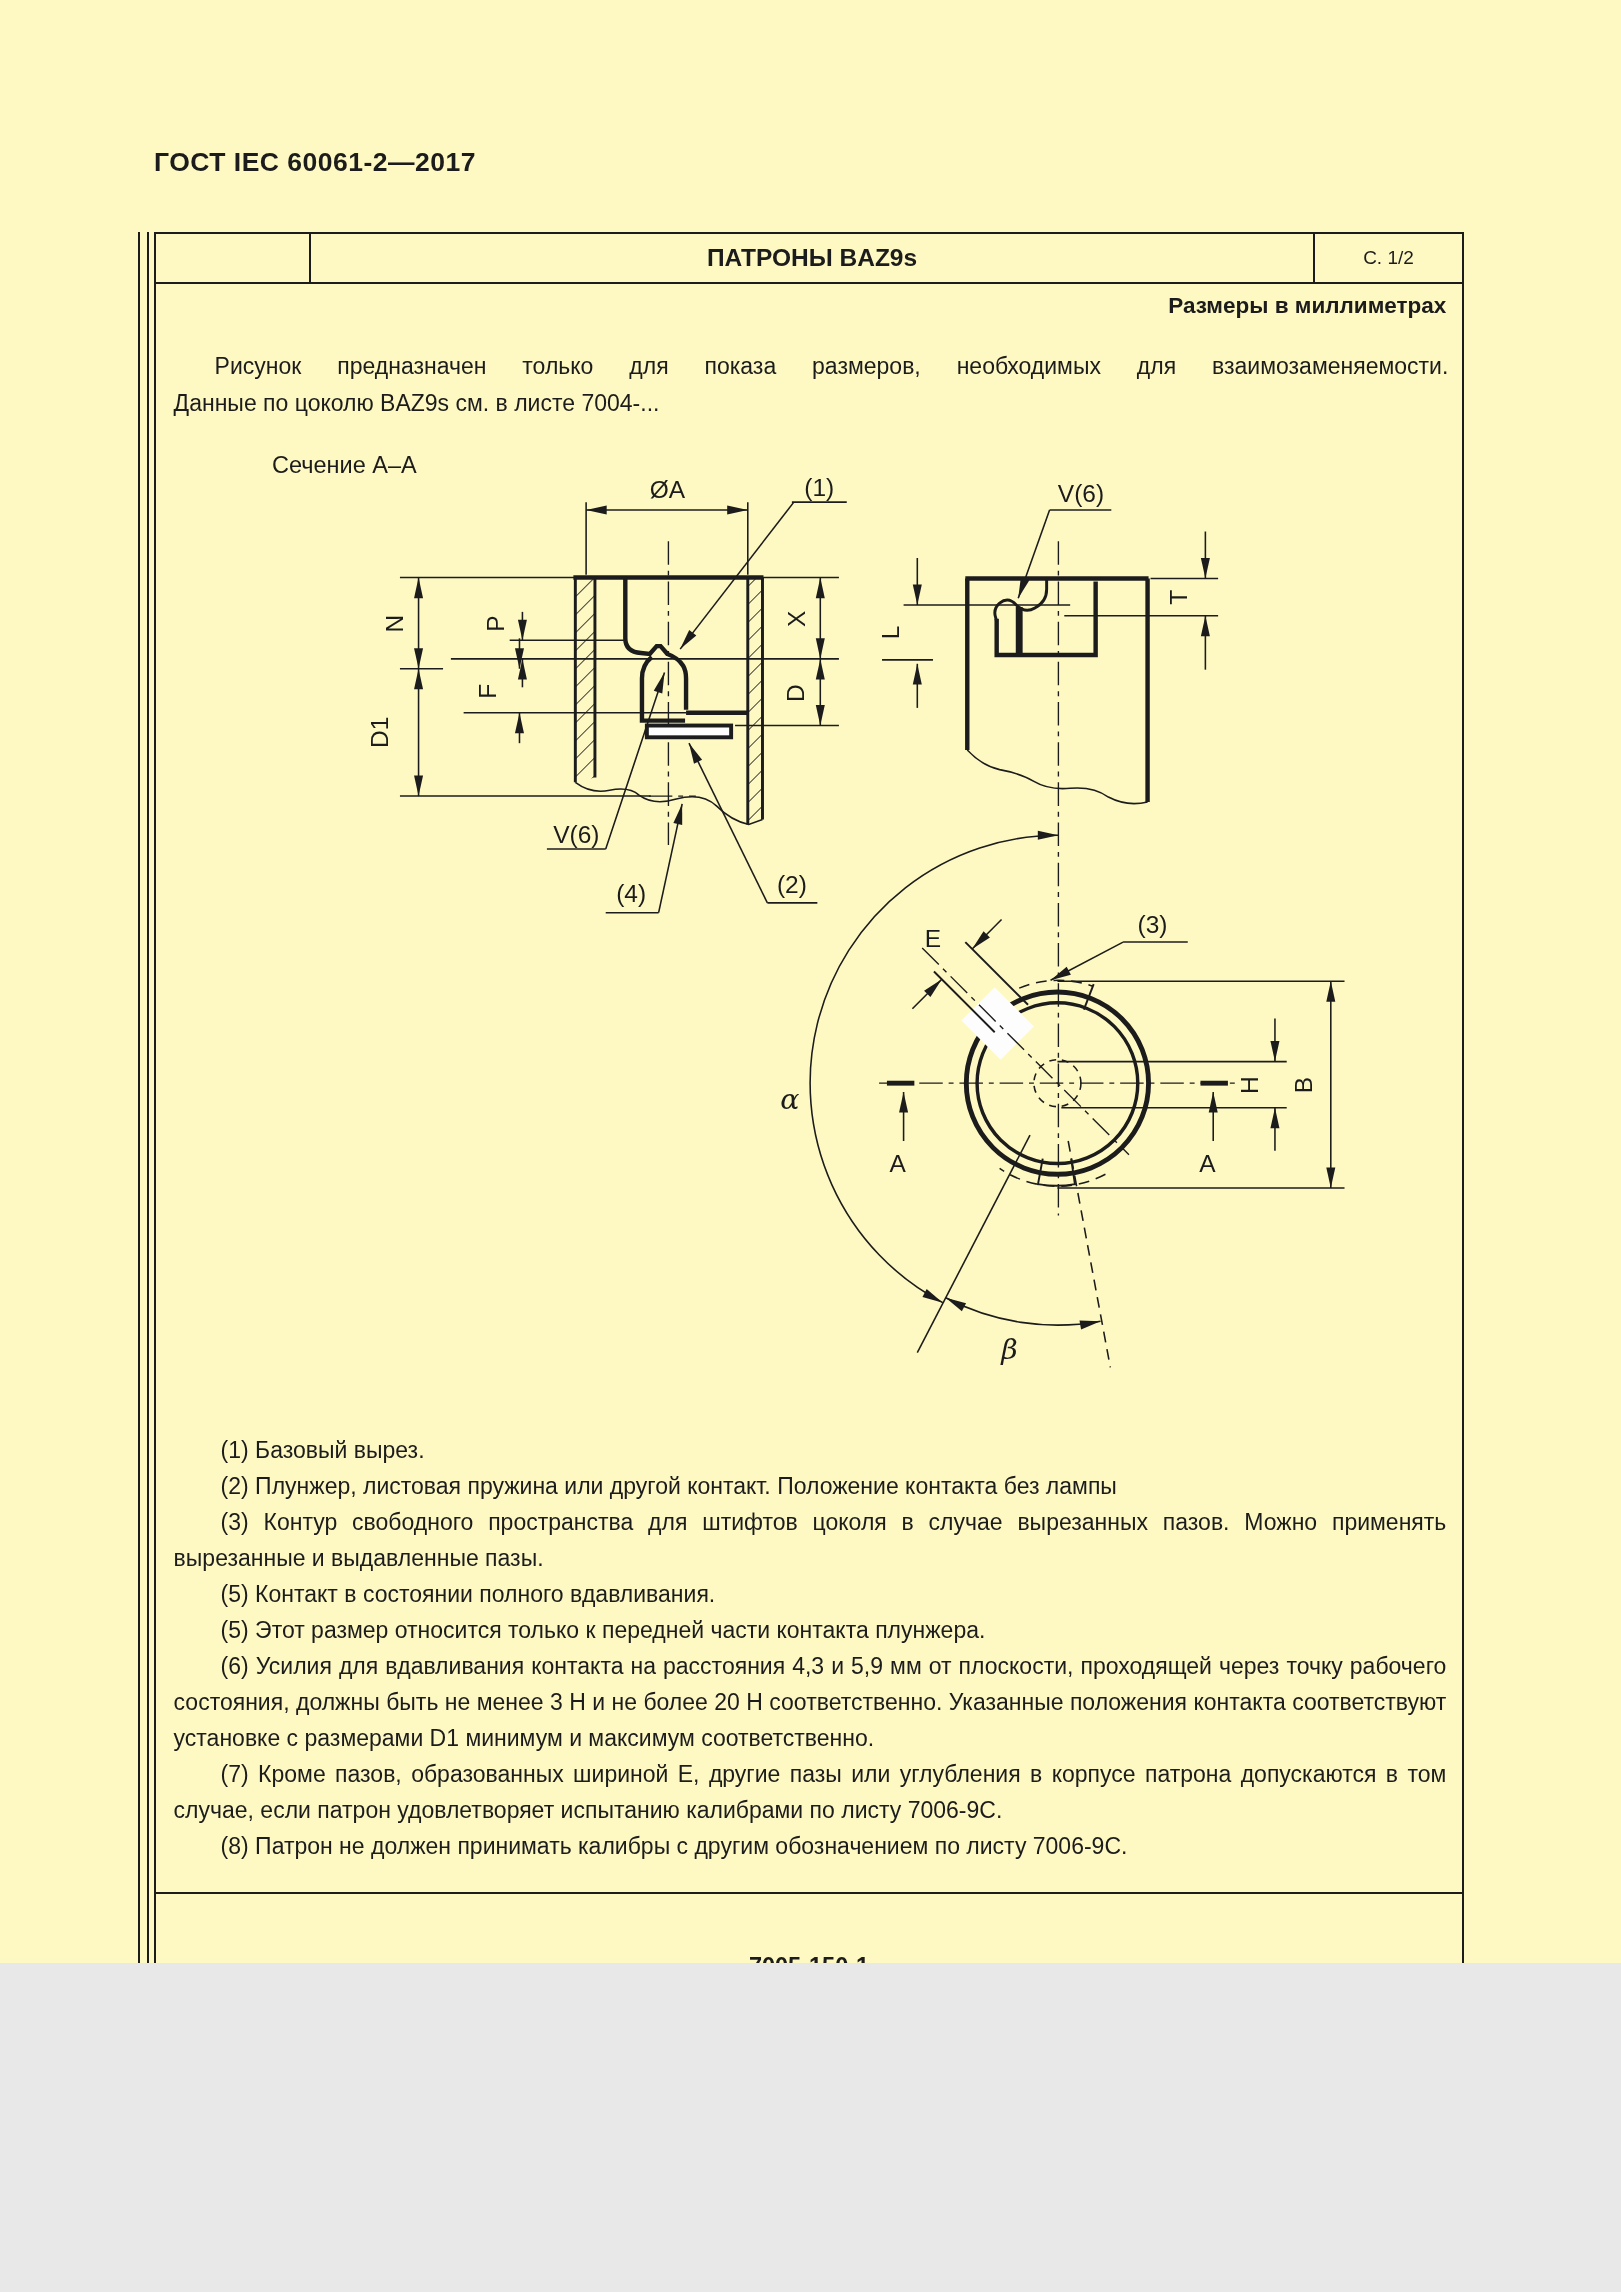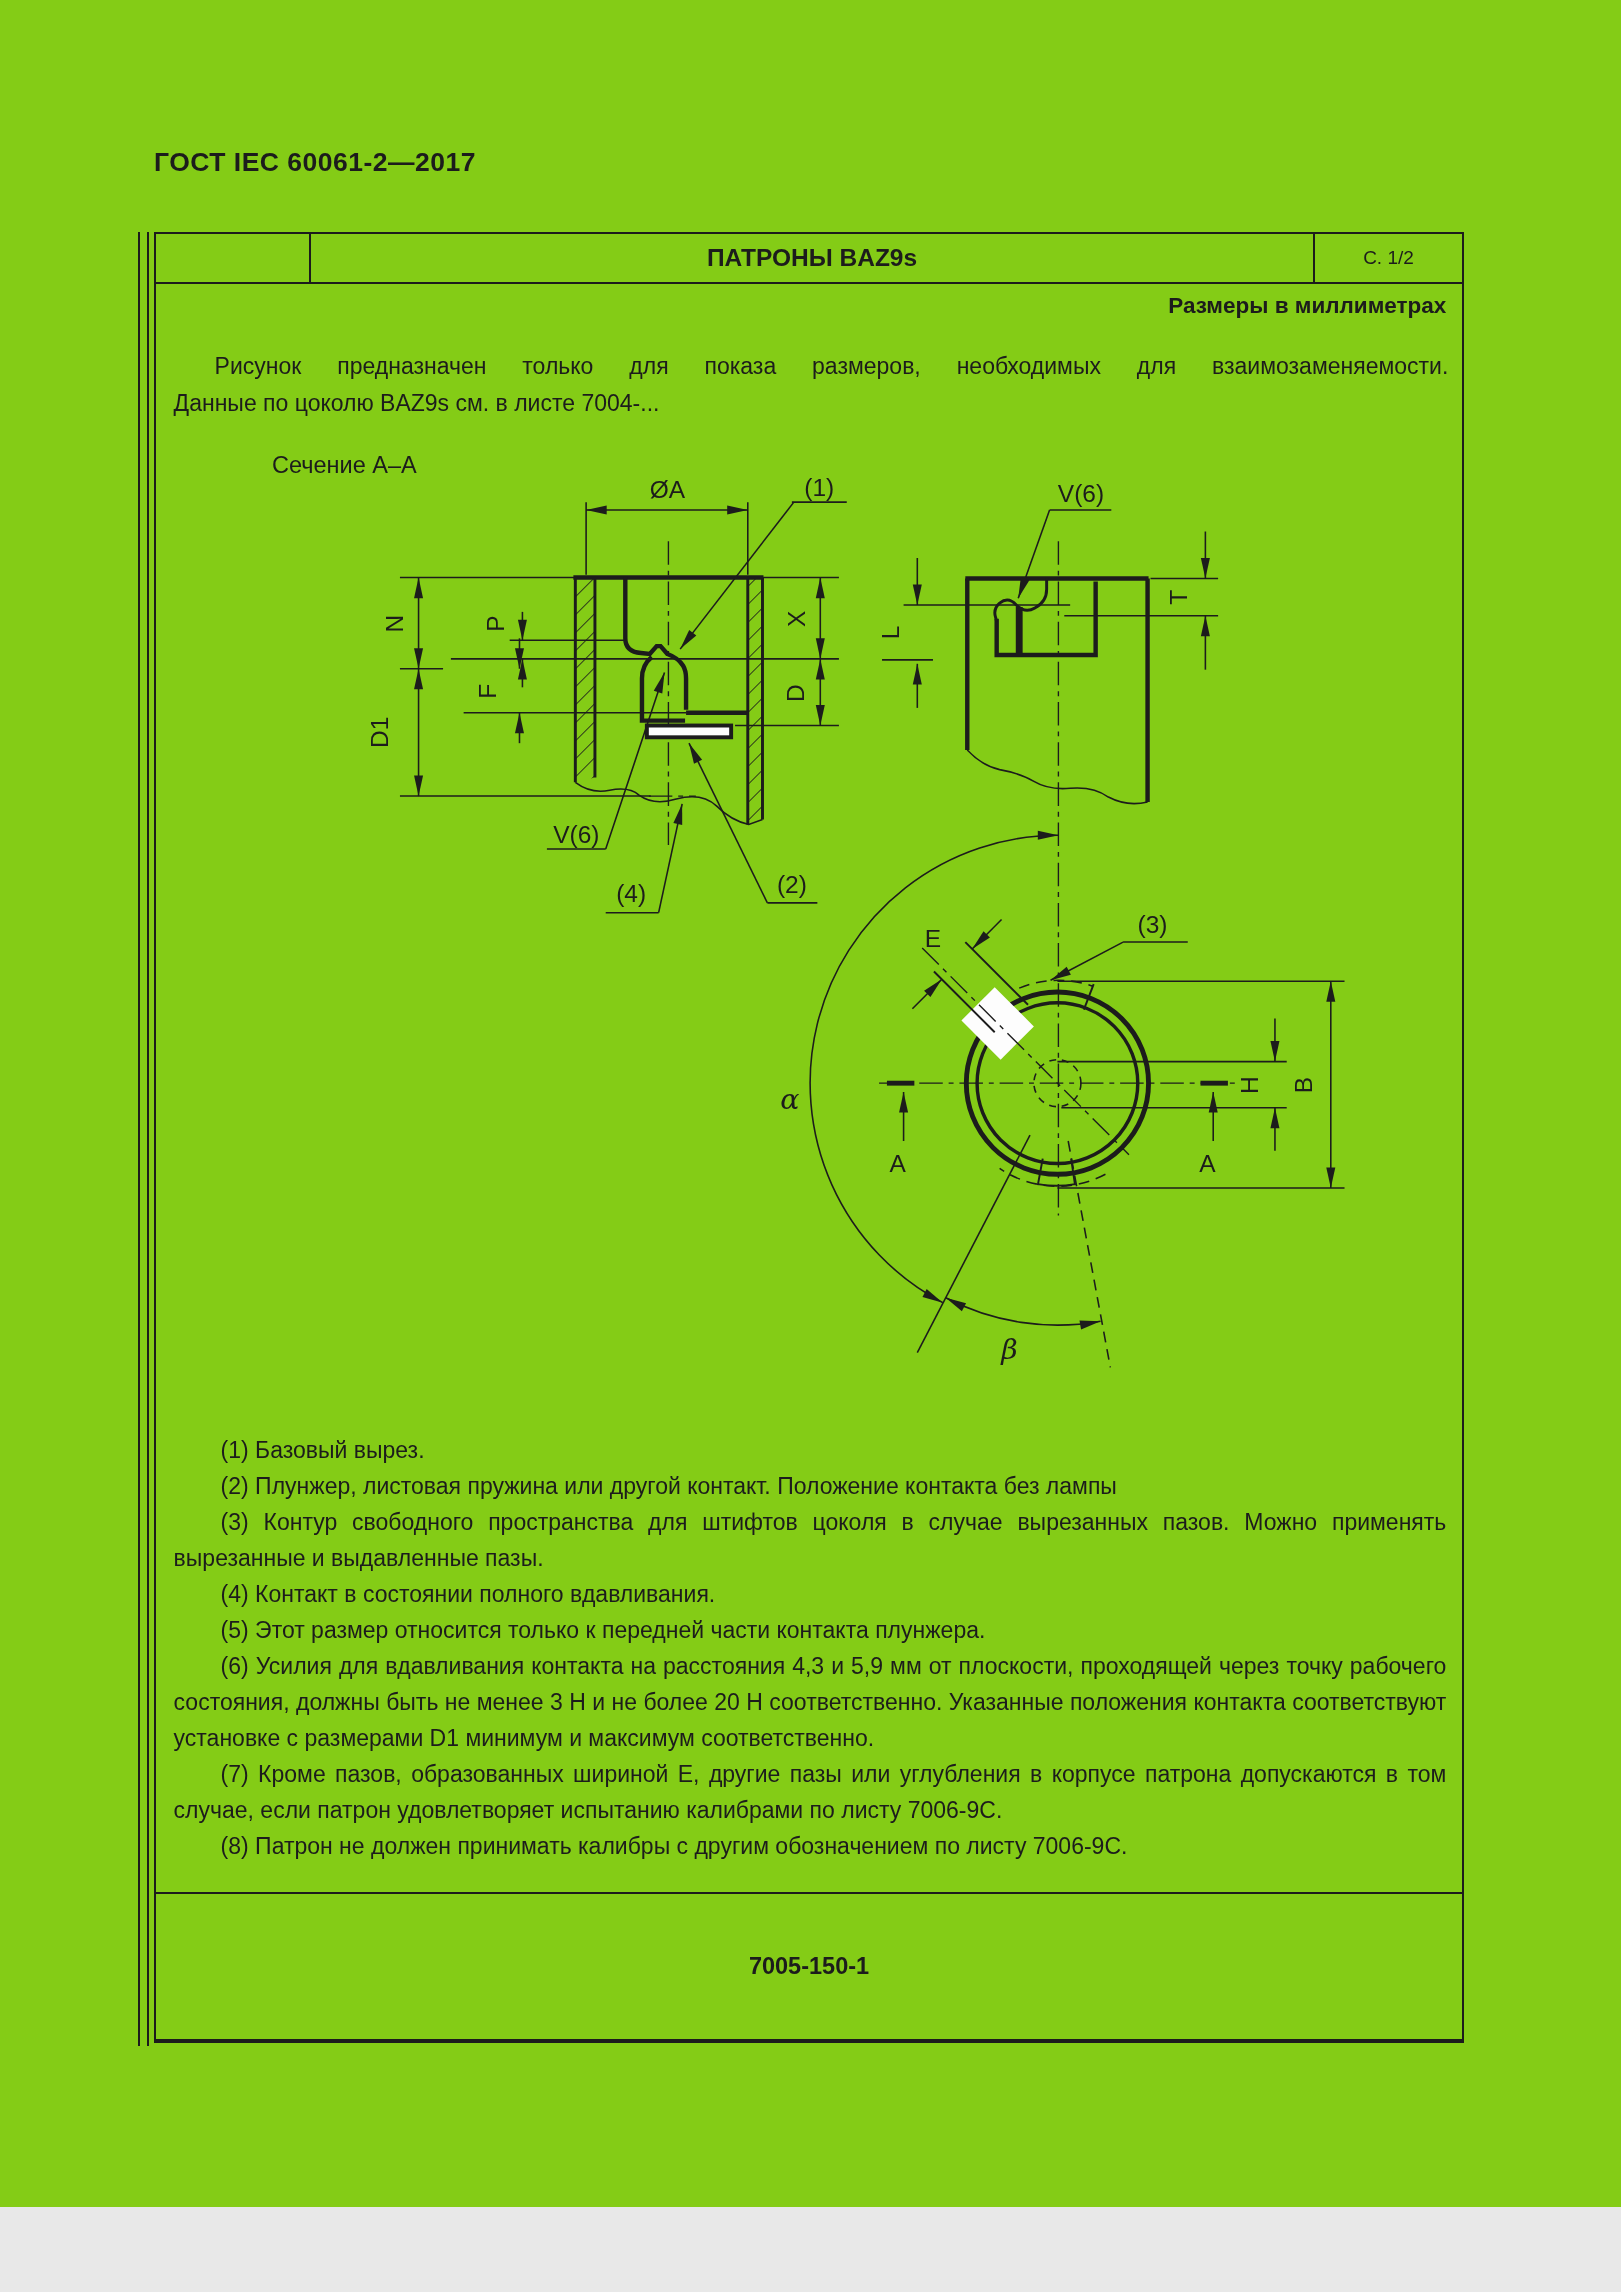--- a/index.html
+++ b/index.html
@@ -1,16 +1,16 @@
 <!DOCTYPE html>
 <html><head>
 <meta charset="utf-8">
 <style>
   html,body{margin:0;padding:0;background:#e8e8e8;}
-  #page{position:relative;width:1621px;height:2207px;background:#84cc16;
+  #page{position:relative;width:1621px;height:1963px;background:#fef9c3;
         font-family:"Liberation Sans",sans-serif;color:#1c1c1c;overflow:hidden;}
   .abs{position:absolute;}
   #gost-header{left:154px;top:147px;font-size:26.5px;font-weight:bold;letter-spacing:0.5px;}
   .vline{width:2px;background:#1c1c1c;top:232px;height:1814px;}
   #frame{left:154px;top:232px;width:1310px;height:1811px;border:2.9px solid #1c1c1c;border-bottom-width:4.9px;box-sizing:border-box;}
   #headrow{left:0;top:0;width:100%;height:48px;border-bottom:2.9px solid #1c1c1c;display:flex;}
   #headrow .cell{height:100%;box-sizing:border-box;display:flex;align-items:center;justify-content:center;}
   #cell-corner{width:155px;border-right:2.9px solid #1c1c1c;}
   #cell-title{flex:1;font-weight:bold;font-size:24.5px;}
   #cell-page{width:149px;border-left:2.9px solid #1c1c1c;font-size:19px;}
@@ -55,21 +55,21 @@
       <div class="l1">Рисунок предназначен только для показа размеров, необходимых для взаимозаменяемости.</div>
       <div>Данные по цоколю BAZ9s см. в листе 7004-...</div>
     </div>
 
     <div id="section-label" class="abs">Сечение А–А</div>
 
     <div id="notes" class="abs">
       <p>(1) Базовый вырез.</p>
       <p>(2) Плунжер, листовая пружина или другой контакт. Положение контакта без лампы</p>
       <p>(3) Контур свободного пространства для штифтов цоколя в случае вырезанных пазов. Можно применять вырезанные и выдавленные пазы.</p>
-      <p>(4) Контакт в состоянии полного вдавливания.</p>
+      <p>(5) Контакт в состоянии полного вдавливания.</p>
       <p>(5) Этот размер относится только к передней части контакта плунжера.</p>
       <p>(6) Усилия для вдавливания контакта на расстояния 4,3 и 5,9 мм от плоскости, проходящей через точку рабочего состояния, должны быть не менее 3 Н и не более 20 Н соответственно. Указанные положения контакта соответствуют установке с размерами D1 минимум и максимум соответственно.</p>
       <p>(7) Кроме пазов, образованных шириной Е, другие пазы или углубления в корпусе патрона допускаются в том случае, если патрон удовлетворяет испытанию калибрами по листу 7006-9С.</p>
       <p>(8) Патрон не должен принимать калибры с другим обозначением по листу 7006-9С.</p>
     </div>
 
     <div id="footer-strip" class="abs">7005-150-1</div>
   </div>
 
   <svg class="abs" style="left:154px;top:441px" width="1313" height="1010" viewBox="157 450 1340 1030">

